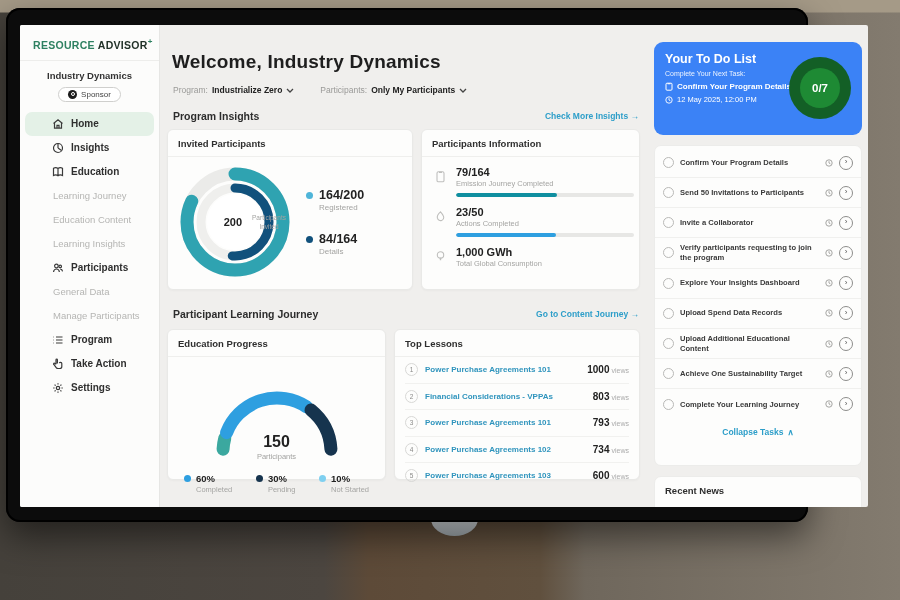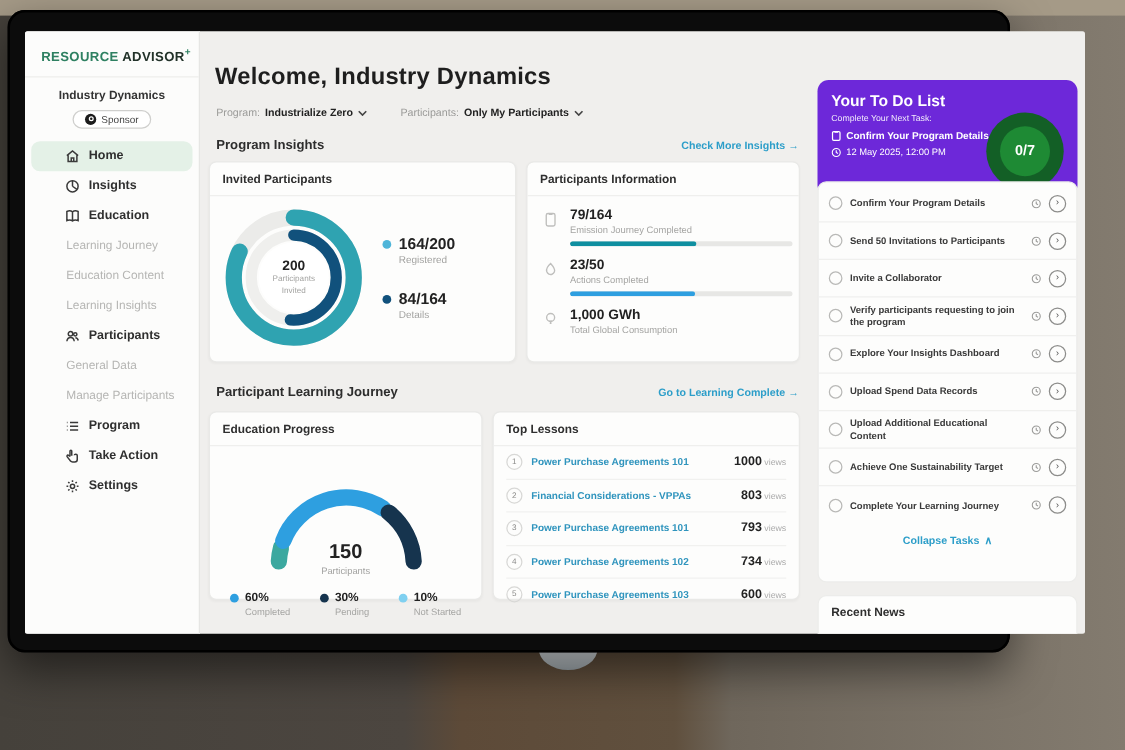--- a/index.html
+++ b/index.html
@@ -38,21 +38,21 @@
   .filter .lab{color:#9a9a98;} .filter .val{font-weight:800;color:#222;}
   .sec-row{position:absolute;left:13px;right:9px;display:flex;align-items:center;justify-content:space-between;}
   .sec-title{font-size:10.5px;font-weight:800;color:#2d2d2d;}
   .sec-link{font-size:8.5px;font-weight:700;color:#2d9ec9;cursor:pointer;}
   .card{position:absolute;background:#fdfdfc;border:1px solid #e9e9e7;border-radius:6px;box-sizing:border-box;box-shadow:0 1px 2px rgba(0,0,0,.03);}
   .card-title{padding:8px 10px 7px;font-size:9.5px;font-weight:800;color:#2f2f2f;border-bottom:1px solid #efefed;}
 
   
   .inv-body{display:flex;align-items:center;padding:4px 6px;}
   .donut-wrap{position:relative;width:122px;height:122px;}
-  .donut-center{position:absolute;inset:0;display:flex;flex-direction:column;align-items:center;justify-content:center;text-align:center;}
+  .donut-center{position:absolute;inset:0;display:flex;align-items:center;justify-content:flex-end;text-align:center;}
   .donut-center .v{font-size:11px;font-weight:800;color:#222;}
   .donut-center .l{font-size:6.5px;color:#a3a3a1;line-height:1.3;margin-top:1px;width:54px;}
   .inv-legend{display:flex;flex-direction:column;gap:20px;margin-left:10px;}
   .leg-item .top{display:flex;align-items:center;gap:6px;}
   .dot{width:7px;height:7px;border-radius:50%;}
   .leg-item .v{font-size:12.5px;font-weight:800;color:#222;}
   .leg-item .l{font-size:8px;color:#a3a3a1;margin:1px 0 0 13px;}
 
   
   .stat{display:flex;gap:8px;padding:9px 12px 0;}
@@ -76,27 +76,27 @@
   .lesson{display:flex;align-items:center;gap:7px;height:25.5px;margin:0 10px;border-bottom:1px solid #f1f1ef;}
   .lesson:last-child{border-bottom:none;}
   .rank{flex:0 0 11px;height:11px;border:1px solid #d8d8d6;border-radius:50%;font-size:6.5px;color:#8a8a88;
     display:flex;align-items:center;justify-content:center;}
   .lname{flex:1;font-size:8px;font-weight:600;color:#2f94bd;cursor:pointer;white-space:nowrap;overflow:hidden;}
   .views{font-size:10px;font-weight:800;color:#222;}
   .views small{font-size:7px;font-weight:400;color:#ababab;margin-left:2px;}
 
   
   .rightpanel{position:absolute;left:628px;top:0;width:220px;height:100%;}
-  .todo-card{position:absolute;left:6px;top:17px;width:208px;height:93px;background:#6d28d9;border-radius:9px;color:#fff;
-    padding:10px 11px;box-sizing:border-box;margin-top:22px;}
+  .todo-card{position:absolute;left:6px;top:17px;width:208px;height:93px;background:#3b82f6;border-radius:9px;color:#fff;
+    padding:10px 11px;box-sizing:border-box;}
   .todo-title{font-size:12.5px;font-weight:800;}
   .todo-sub{font-size:7px;opacity:.9;margin-top:4px;}
   .todo-next{display:flex;align-items:center;gap:4px;font-size:8px;font-weight:800;margin-top:5px;}
   .todo-due{display:flex;align-items:center;gap:4px;font-size:7.5px;margin-top:4px;}
-  .ring{position:absolute;right:11px;top:26px;width:62px;height:62px;border-radius:50%;background:#135f26;
+  .ring{position:absolute;right:11px;top:15px;width:62px;height:62px;border-radius:50%;background:#135f26;
     display:flex;align-items:center;justify-content:center;}
   .ring .in{width:40px;height:40px;border-radius:50%;background:#1e8a34;display:flex;align-items:center;justify-content:center;
     font-size:11.5px;font-weight:800;color:#fff;}
   .tasks-card{position:absolute;left:6px;top:120px;width:208px;height:321px;background:#fdfdfc;border:1px solid #ececea;
     border-radius:7px;box-sizing:border-box;overflow:hidden;padding-top:2px;}
   .task{display:flex;align-items:center;gap:6px;padding:5px 8px;min-height:30px;box-sizing:border-box;border-bottom:1px solid #f0f0ee;cursor:pointer;}
   .chk{flex:0 0 11px;height:11px;border:1.2px solid #b9b9b7;border-radius:50%;box-sizing:border-box;}
   .task .lbl{flex:1;font-size:7.6px;font-weight:700;color:#3a3a3a;line-height:1.3;}
   .chev{flex:0 0 14px;height:14px;border:1.3px solid #8d8d8b;border-radius:50%;box-sizing:border-box;
     display:flex;align-items:center;justify-content:center;font-size:8px;color:#555;line-height:1;padding-bottom:1px;}
@@ -292,21 +292,21 @@
             <div>
               <div class="v">1,000 GWh</div>
               <div class="l">Total Global Consumption</div>
             </div>
           </div>
         </div>
 
         <div class="sec-row" style="top:283px;">
           <span class="sec-title">Participant Learning Journey</span>
           <span class="sec-link">
-            <span>Go to Learning Complete</span>
+            <span>Go to Content Journey</span>
             <span>→</span>
           </span>
         </div>
 
         <div class="card" style="left:7px;top:304px;width:219px;height:151px;">
           <div class="card-title">Education Progress</div>
           <div class="gauge-wrap">
             <svg id="gauge-svg" width="150" height="92" viewBox="0 0 150 92">
                 <path d="M 21.074005123253016 80.17385836288105 A 54 54 0 0 1 22.840005380390302 69.0237715644639" fill="none" stroke="#3ba89f" stroke-width="13" stroke-linecap="round"></path>
                 <path d="M 24.586656969151107 63.64813072455378 A 54 54 0 0 1 104.41050789081143 37.71178933094709" fill="none" stroke="#2e9fe0" stroke-width="13" stroke-linecap="round"></path>

